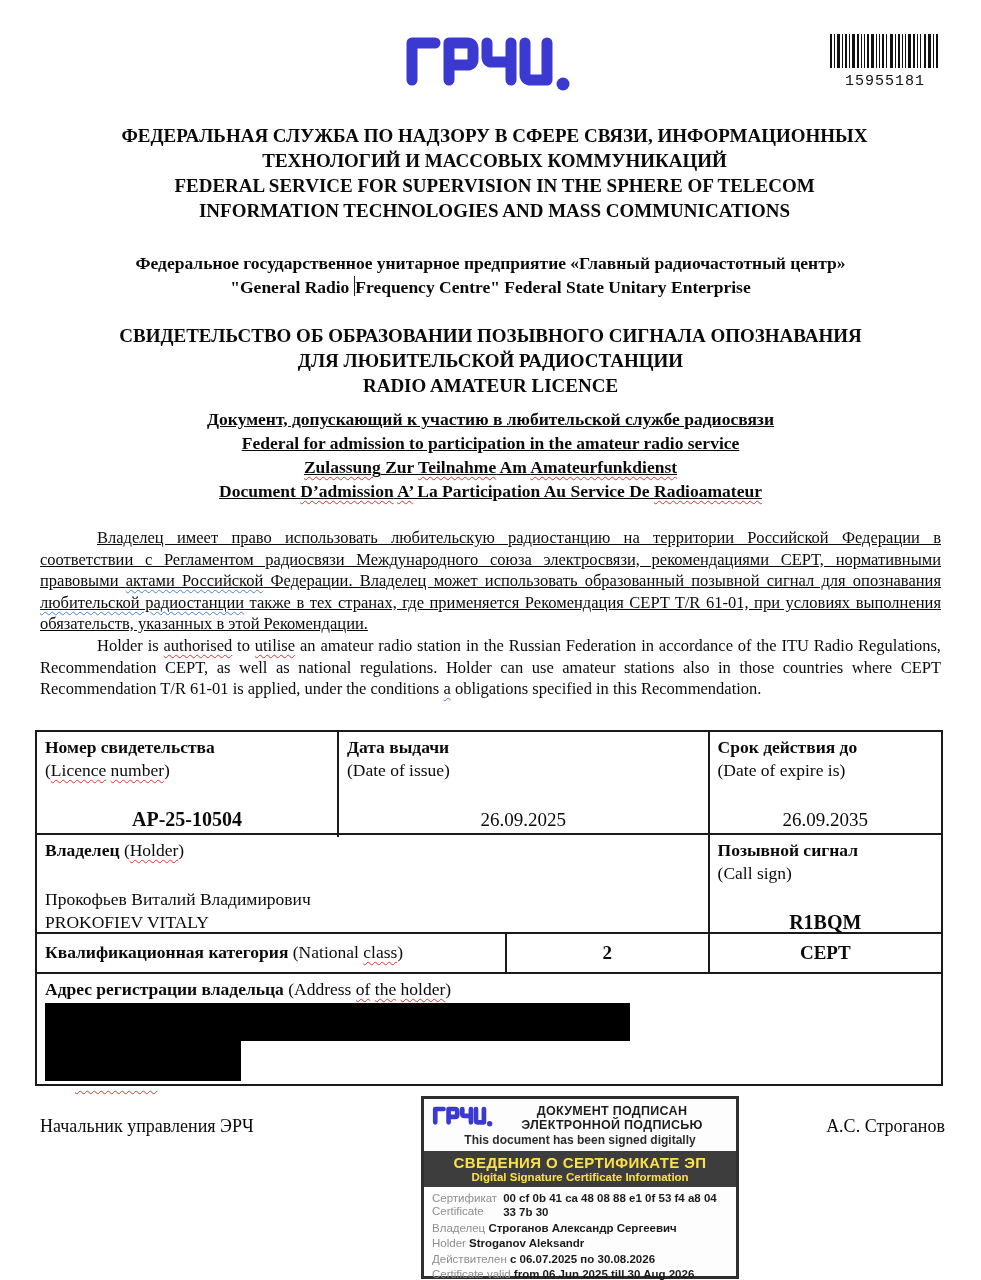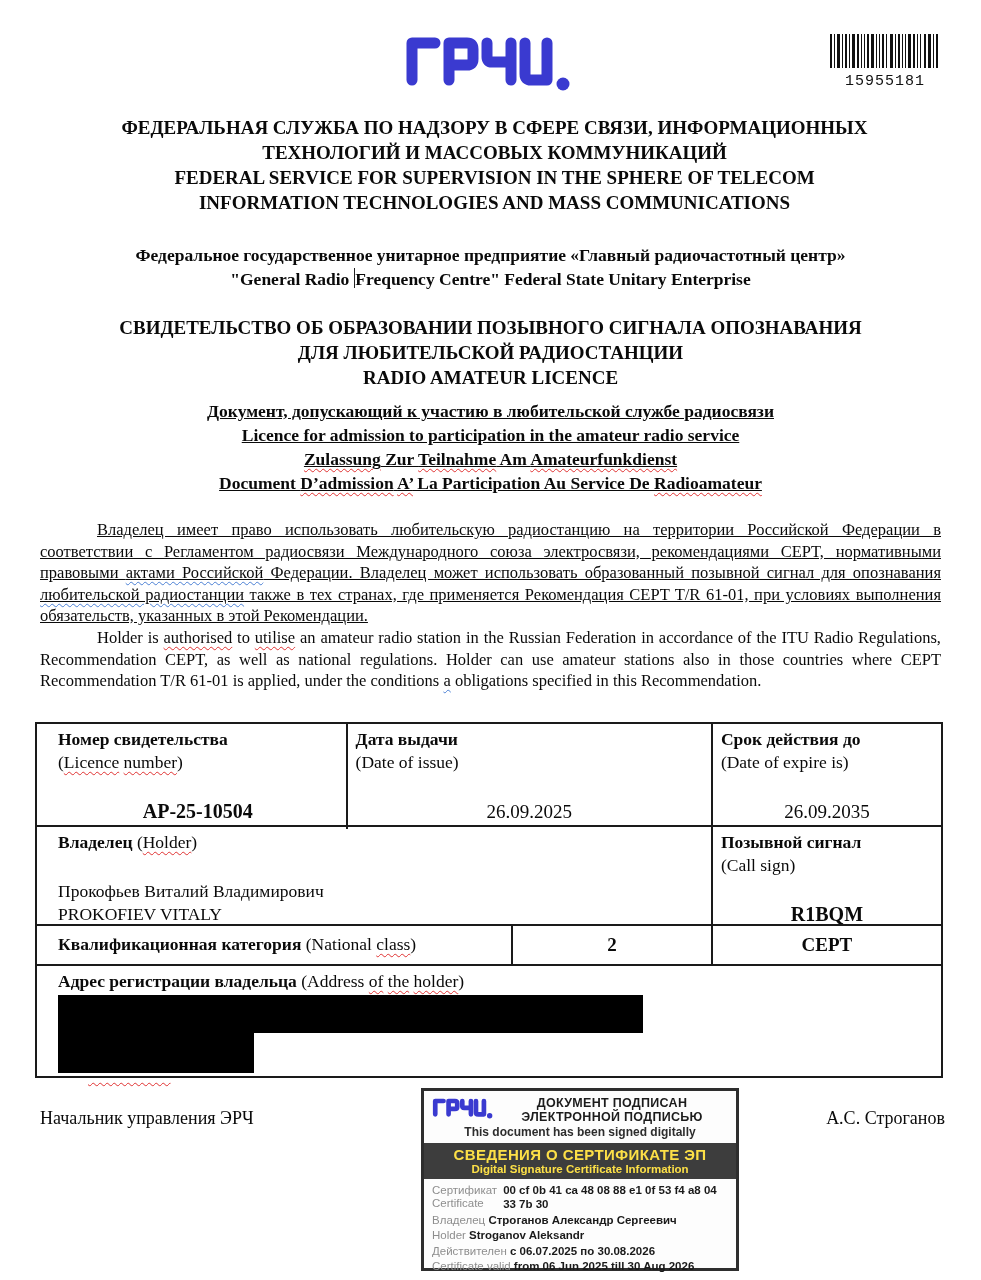--- a/index.html
+++ b/index.html
@@ -12,40 +12,40 @@
     overflow:hidden;
   }
   
   .top-band{position:relative;height:100px;}
   .logo-main{position:absolute;left:403px;top:30px;}
   .barcode-wrap{position:absolute;right:40px;top:34px;width:112px;text-align:center;}
   .barcode-num{font-family:"Liberation Mono", monospace;font-size:15px;letter-spacing:1px;color:#111;margin-top:1px;}
   
   .c{text-align:center;}
   .hdr{font-weight:bold;font-size:19px;line-height:25px;margin:0 38px;}
-  .hdr-block{margin-top:15px;padding-left:8px;}
+  .hdr-block{margin-top:23px;padding-left:8px;}
   .ent-block{margin-top:28px;font-weight:bold;font-size:17.5px;line-height:24px;}
   .title-block{margin-top:24px;font-weight:bold;font-size:19px;line-height:25px;}
   .adm-block{margin-top:9px;font-weight:bold;font-size:17.5px;line-height:24px;text-decoration:underline;}
   .caret{display:inline-block;width:1.5px;height:20px;background:#222;vertical-align:-3px;}
   
   .sq-red{text-decoration:underline;text-decoration-style:wavy;text-decoration-color:#e03232;text-decoration-thickness:1px;text-underline-offset:3px;}
   .sq-blue{text-decoration:underline;text-decoration-style:wavy;text-decoration-color:#4a7fd4;text-decoration-thickness:1px;text-underline-offset:3px;}
   
   .para{
     margin:0 40px;text-align:justify;font-size:16.5px;line-height:21.6px;
     text-indent:57px;
   }
   .para-first{margin-top:24px;text-decoration:underline;}
   
   .lic-table{
     position:relative;margin:30px 35px 0 35px;width:908px;
     border:2px solid #1a1a1a;box-sizing:border-box;
   }
-  .trow{display:grid;box-sizing:border-box;border-bottom:2px solid #1a1a1a;padding-left:13px;}
+  .trow{display:grid;box-sizing:border-box;border-bottom:2px solid #1a1a1a;}
   .trow:last-child{border-bottom:none;}
   .r1{grid-template-columns:33.4% 41.0% 25.6%;height:103px;}
   .r2{grid-template-columns:74.4% 25.6%;height:99px;}
   .r3{grid-template-columns:52.0% 22.4% 25.6%;height:40px;}
   .r4{height:110px;}
   .tcell{
     box-sizing:border-box;border-right:2px solid #1a1a1a;
     padding:4px 8px 6px 8px;display:flex;flex-direction:column;justify-content:space-between;
   }
   .tcell:last-child{border-right:none;}
@@ -148,21 +148,21 @@
   </div>
 
   <div class="title-block c">
     <div>СВИДЕТЕЛЬСТВО ОБ ОБРАЗОВАНИИ ПОЗЫВНОГО СИГНАЛА ОПОЗНАВАНИЯ</div>
     <div>ДЛЯ ЛЮБИТЕЛЬСКОЙ РАДИОСТАНЦИИ</div>
     <div>RADIO AMATEUR LICENCE</div>
   </div>
 
   <div class="adm-block c">
     <div><span>Документ, допускающий к участию в любительской службе радиосвязи</span></div>
-    <div><span>Licence for admission to participation in the amateur radio service</span></div>
+    <div><span>Federal for admission to participation in the amateur radio service</span></div>
     <div><span class="sq-red">Zulassung</span><span> Zur </span><span class="sq-red">Teilnahme</span><span> Am </span><span class="sq-red">Amateurfunkdienst</span></div>
     <div><span>Document </span><span class="sq-red">D’admission</span><span> </span><span class="sq-red">A’</span><span> La Participation Au Service De </span><span class="sq-red">Radioamateur</span></div>
   </div>
 
   <p class="para para-first"><span>Владелец имеет право использовать любительскую радиостанцию на территории Российской Федерации в соответствии с Регламентом радиосвязи Международного союза электросвязи, рекомендациями CEPT, нормативными правовыми </span><span class="sq-blue">актами Российской</span><span> Федерации. Владелец может использовать образованный позывной сигнал для опознавания </span><span class="sq-blue">любительской радиостанции</span><span> также в тех странах, где применяется Рекомендация CEPT T/R 61-01, при условиях выполнения обязательств, указанных в этой Рекомендации.</span></p>
   <p class="para" style="margin-top:0;"><span>Holder is </span><span class="sq-red">authorised</span><span> to </span><span class="sq-red">utilise</span><span> an amateur radio station in the Russian Federation in accordance of the ITU Radio Regulations, Recommendation CEPT, as well as national regulations. Holder can use amateur stations also in those countries where CEPT Recommendation T/R 61-01 is applied, under the conditions </span><span class="sq-blue">a</span><span> obligations specified in this Recommendation.</span></p>
 
   <div class="lic-table">
 
     <div class="trow r1">

